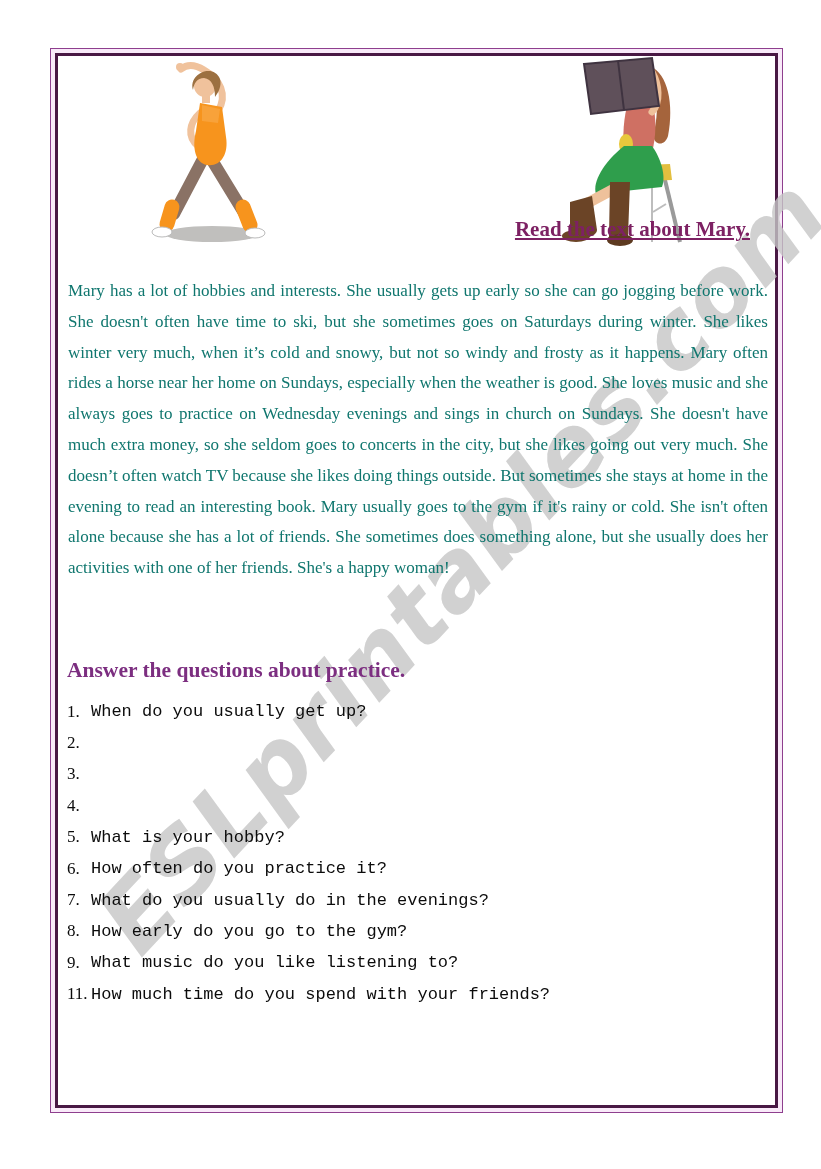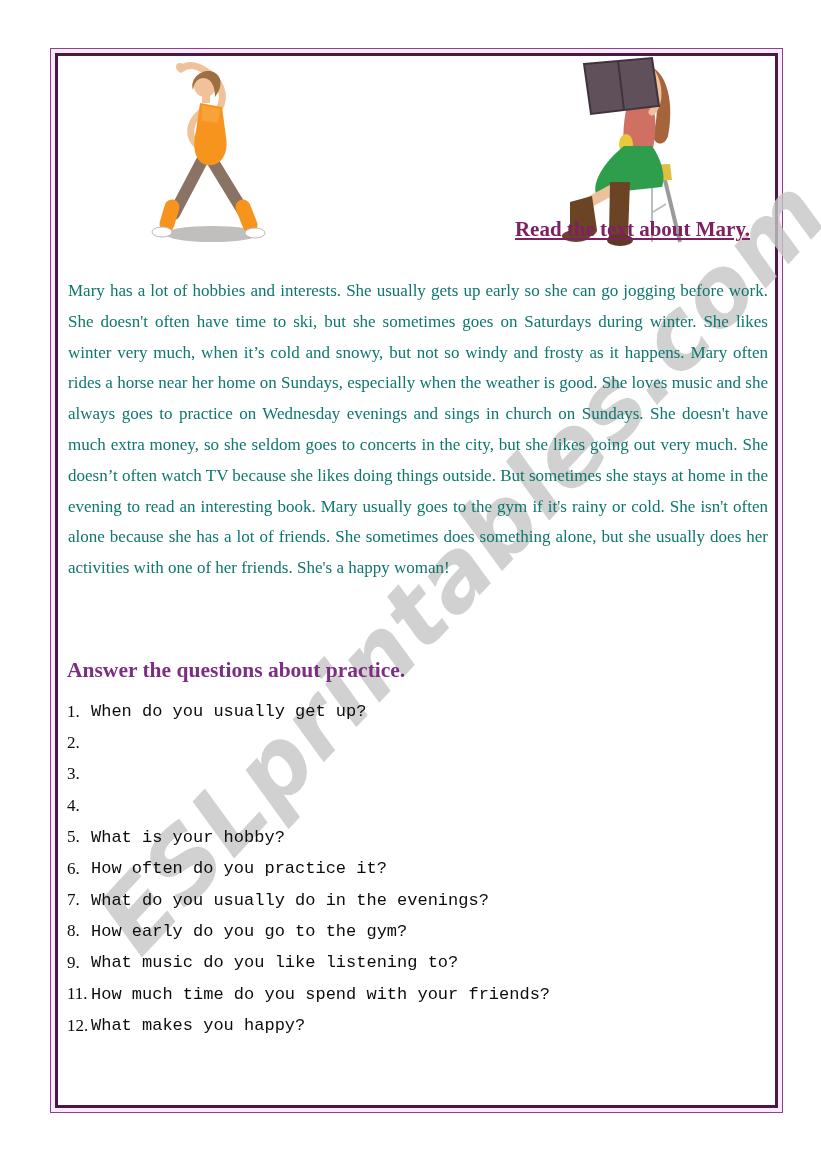--- a/index.html
+++ b/index.html
@@ -183,19 +183,15 @@
       <span class="q-text">How early do you go to the gym?</span>
     </div>
     <div class="q-row">
       <span class="q-num">9.</span>
       <span class="q-text">What music do you like listening to?</span>
     </div>
     <div class="q-row">
       <span class="q-num">11.</span>
       <span class="q-text">How much time do you spend with your friends?</span>
     </div>
-    <div class="q-row">
-      <span class="q-num">12.</span>
-      <span class="q-text">What makes you happy?</span>
-    </div>
   </div>
 
 </div>
 
 </body></html>

